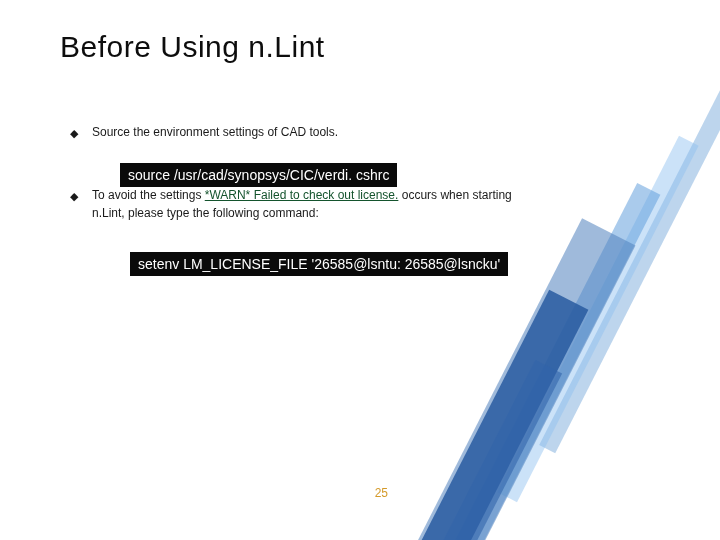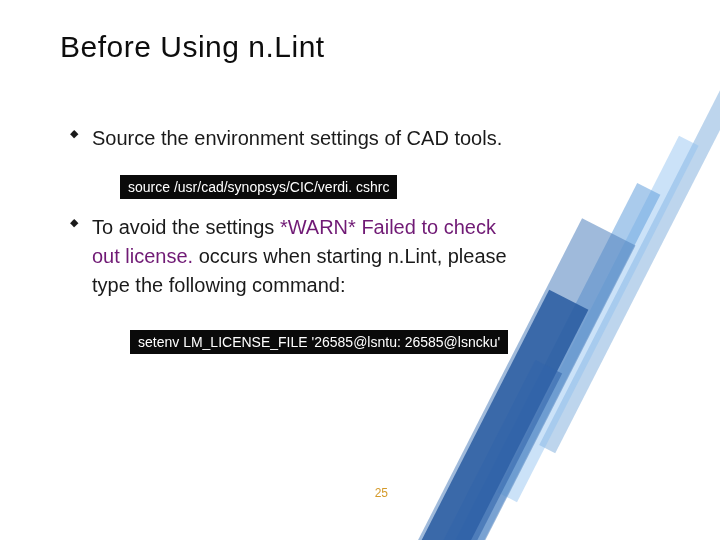--- a/index.html
+++ b/index.html
@@ -27,50 +27,51 @@
     letter-spacing: 0.5px;
   }
   .bullets {
     list-style: none;
     padding: 0;
     margin: 0 0 0 10px;
   }
   .bullets > li {
     position: relative;
     padding-left: 22px;
-    font-size: 20px;
+    font-size: 12px;
     color: #1a1a1a;
     line-height: 1.45;
     margin-bottom: 12px;
     max-width: 460px;
   }
   .bullets > li::before {
     content: "◆";
     position: absolute;
     left: 0;
     top: 2px;
     font-size: 11px;
     color: #1a1a1a;
   }
   .codebox {
     display: inline-block;
     background: #0a0a0a;
     color: #fff;
     font-family: Arial, sans-serif;
     font-size: 14px;
     padding: 4px 8px;
-    margin: 10px 0 14px 60px;
+    margin: 10px 0 0 60px;
     white-space: nowrap;
   }
   .codebox.wide {
     margin-left: 70px;
     margin-top: 18px;
   }
   .warn {
-    color: #701a75;
+    text-decoration: underline;
+    color: #14532d;
   }
   .pagenum {
     position: absolute;
     bottom: 40px;
     right: 190px;
     font-size: 12px;
     color: #d49a2a;
   }
   
   .deco {

